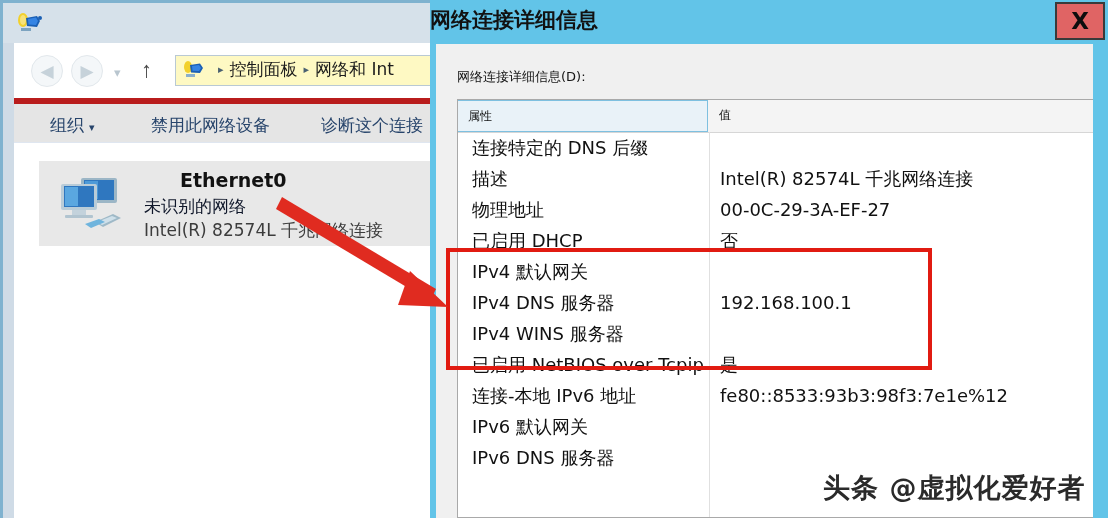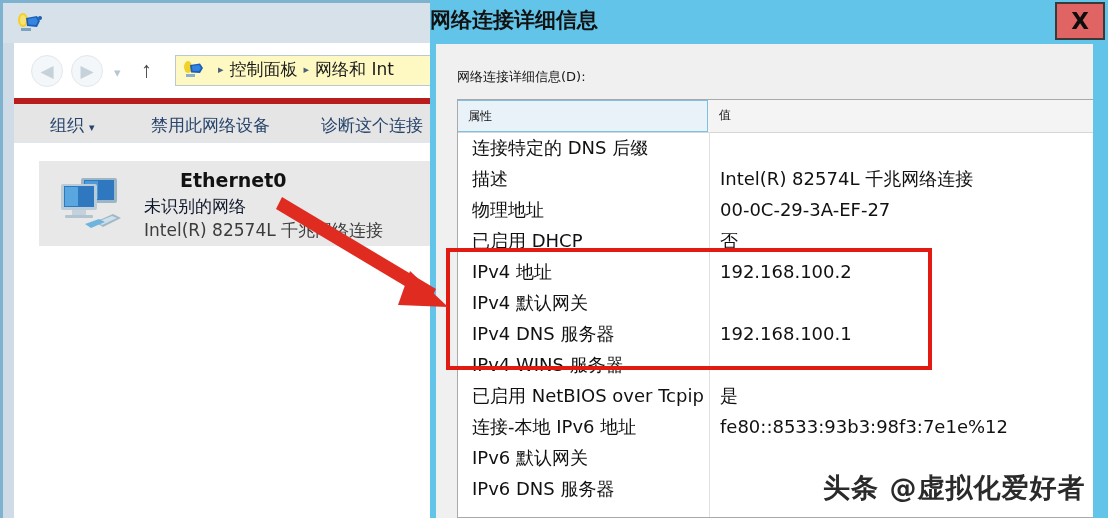--- a/index.html
+++ b/index.html
@@ -279,24 +279,20 @@
           </div>
           <div class="trow">
             <div class="cell-prop">物理地址</div>
             <div class="cell-val">00-0C-29-3A-EF-27</div>
           </div>
           <div class="trow">
             <div class="cell-prop">已启用 DHCP</div>
             <div class="cell-val">否</div>
           </div>
           <div class="trow">
-            <div class="cell-prop">IPv4 地址</div>
-            <div class="cell-val">192.168.100.2</div>
-          </div>
-          <div class="trow">
             <div class="cell-prop">IPv4 默认网关</div>
             <div class="cell-val"></div>
           </div>
           <div class="trow">
             <div class="cell-prop">IPv4 DNS 服务器</div>
             <div class="cell-val">192.168.100.1</div>
           </div>
           <div class="trow">
             <div class="cell-prop">IPv4 WINS 服务器</div>
             <div class="cell-val"></div>

